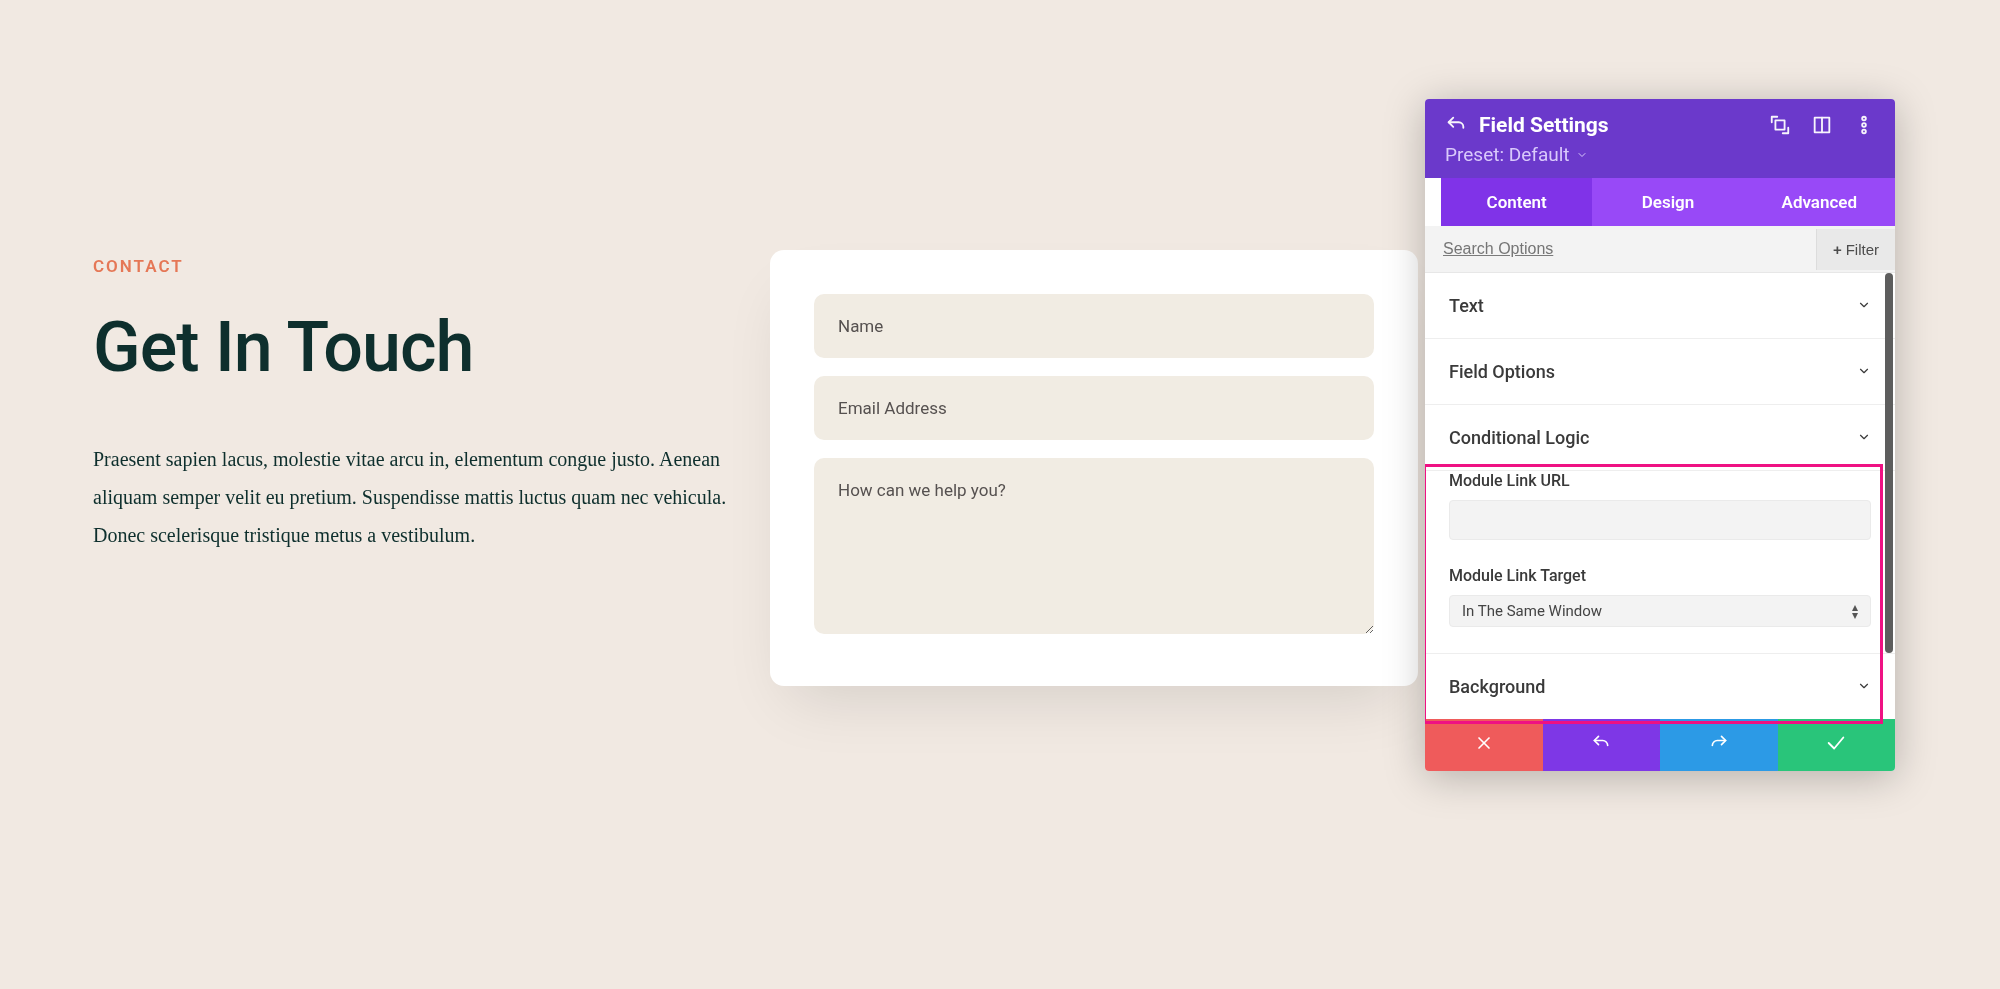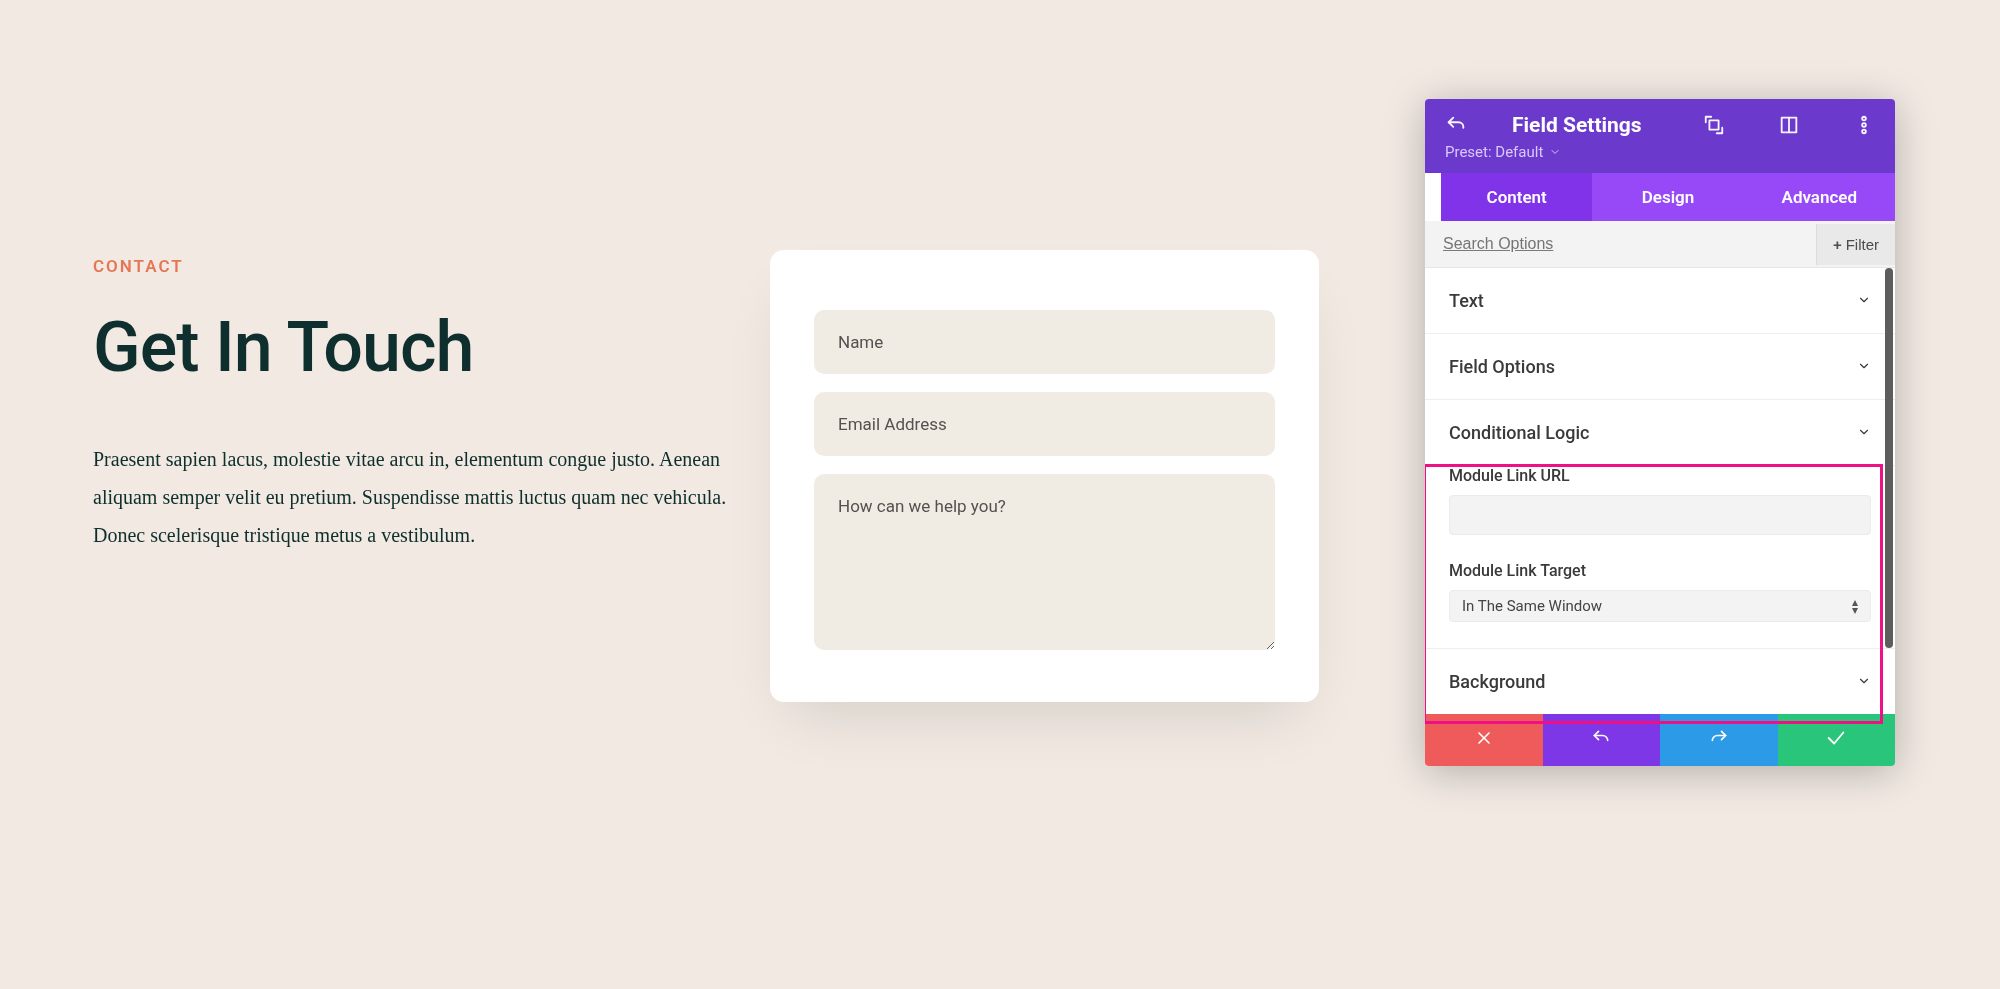--- a/index.html
+++ b/index.html
@@ -39,24 +39,24 @@
     font-size: 20px;
     line-height: 1.9;
     max-width: 640px;
   }
 
   
   .contact-card {
     position: absolute;
     left: 770px;
     top: 250px;
-    width: 549px;
+    width: 648px;
     background: #ffffff;
     border-radius: 14px;
-    padding: 60px 44px 30px 44px;
+    padding: 44px 44px 30px 44px;
     box-shadow: 0 30px 60px -20px rgba(0,0,0,0.12);
   }
   .field {
     width: 100%;
     background: #f1ece3;
     border: none;
     border-radius: 10px;
     padding: 22px 24px;
     font-size: 17px;
     color: #4c4c4c;
@@ -94,29 +94,28 @@
     overflow: hidden;
   }
   .panel-header {
     background: #6b39cb;
     color: #fff;
     padding: 14px 20px 12px 20px;
   }
   .panel-header-row1 {
     display: flex;
     align-items: center;
-    gap: 33px;
   }
   .panel-title { font-size: 21px; font-weight: 700; flex: 1; margin-left: 12px; }
   .hdr-icon {
     width: 22px; height: 22px; display: inline-flex; align-items:center; justify-content:center;
     cursor: pointer; color: #fff; opacity: .95;
   }
   .hdr-icon + .hdr-icon { margin-left: 20px; }
-  .panel-preset { font-size: 15px; color: #d9c9fb; margin-top: 6px; display:inline-flex; align-items:center; gap:6px; cursor:pointer; }
+  .panel-preset { font-size: 19px; color: #d9c9fb; margin-top: 6px; display:inline-flex; align-items:center; gap:6px; cursor:pointer; }
 
   .panel-tabs {
     display: flex;
     background: #9849f7;
     margin-left: 16px;
   }
   .panel-tab {
     flex: 1;
     text-align: center;
     padding: 14px 0;

